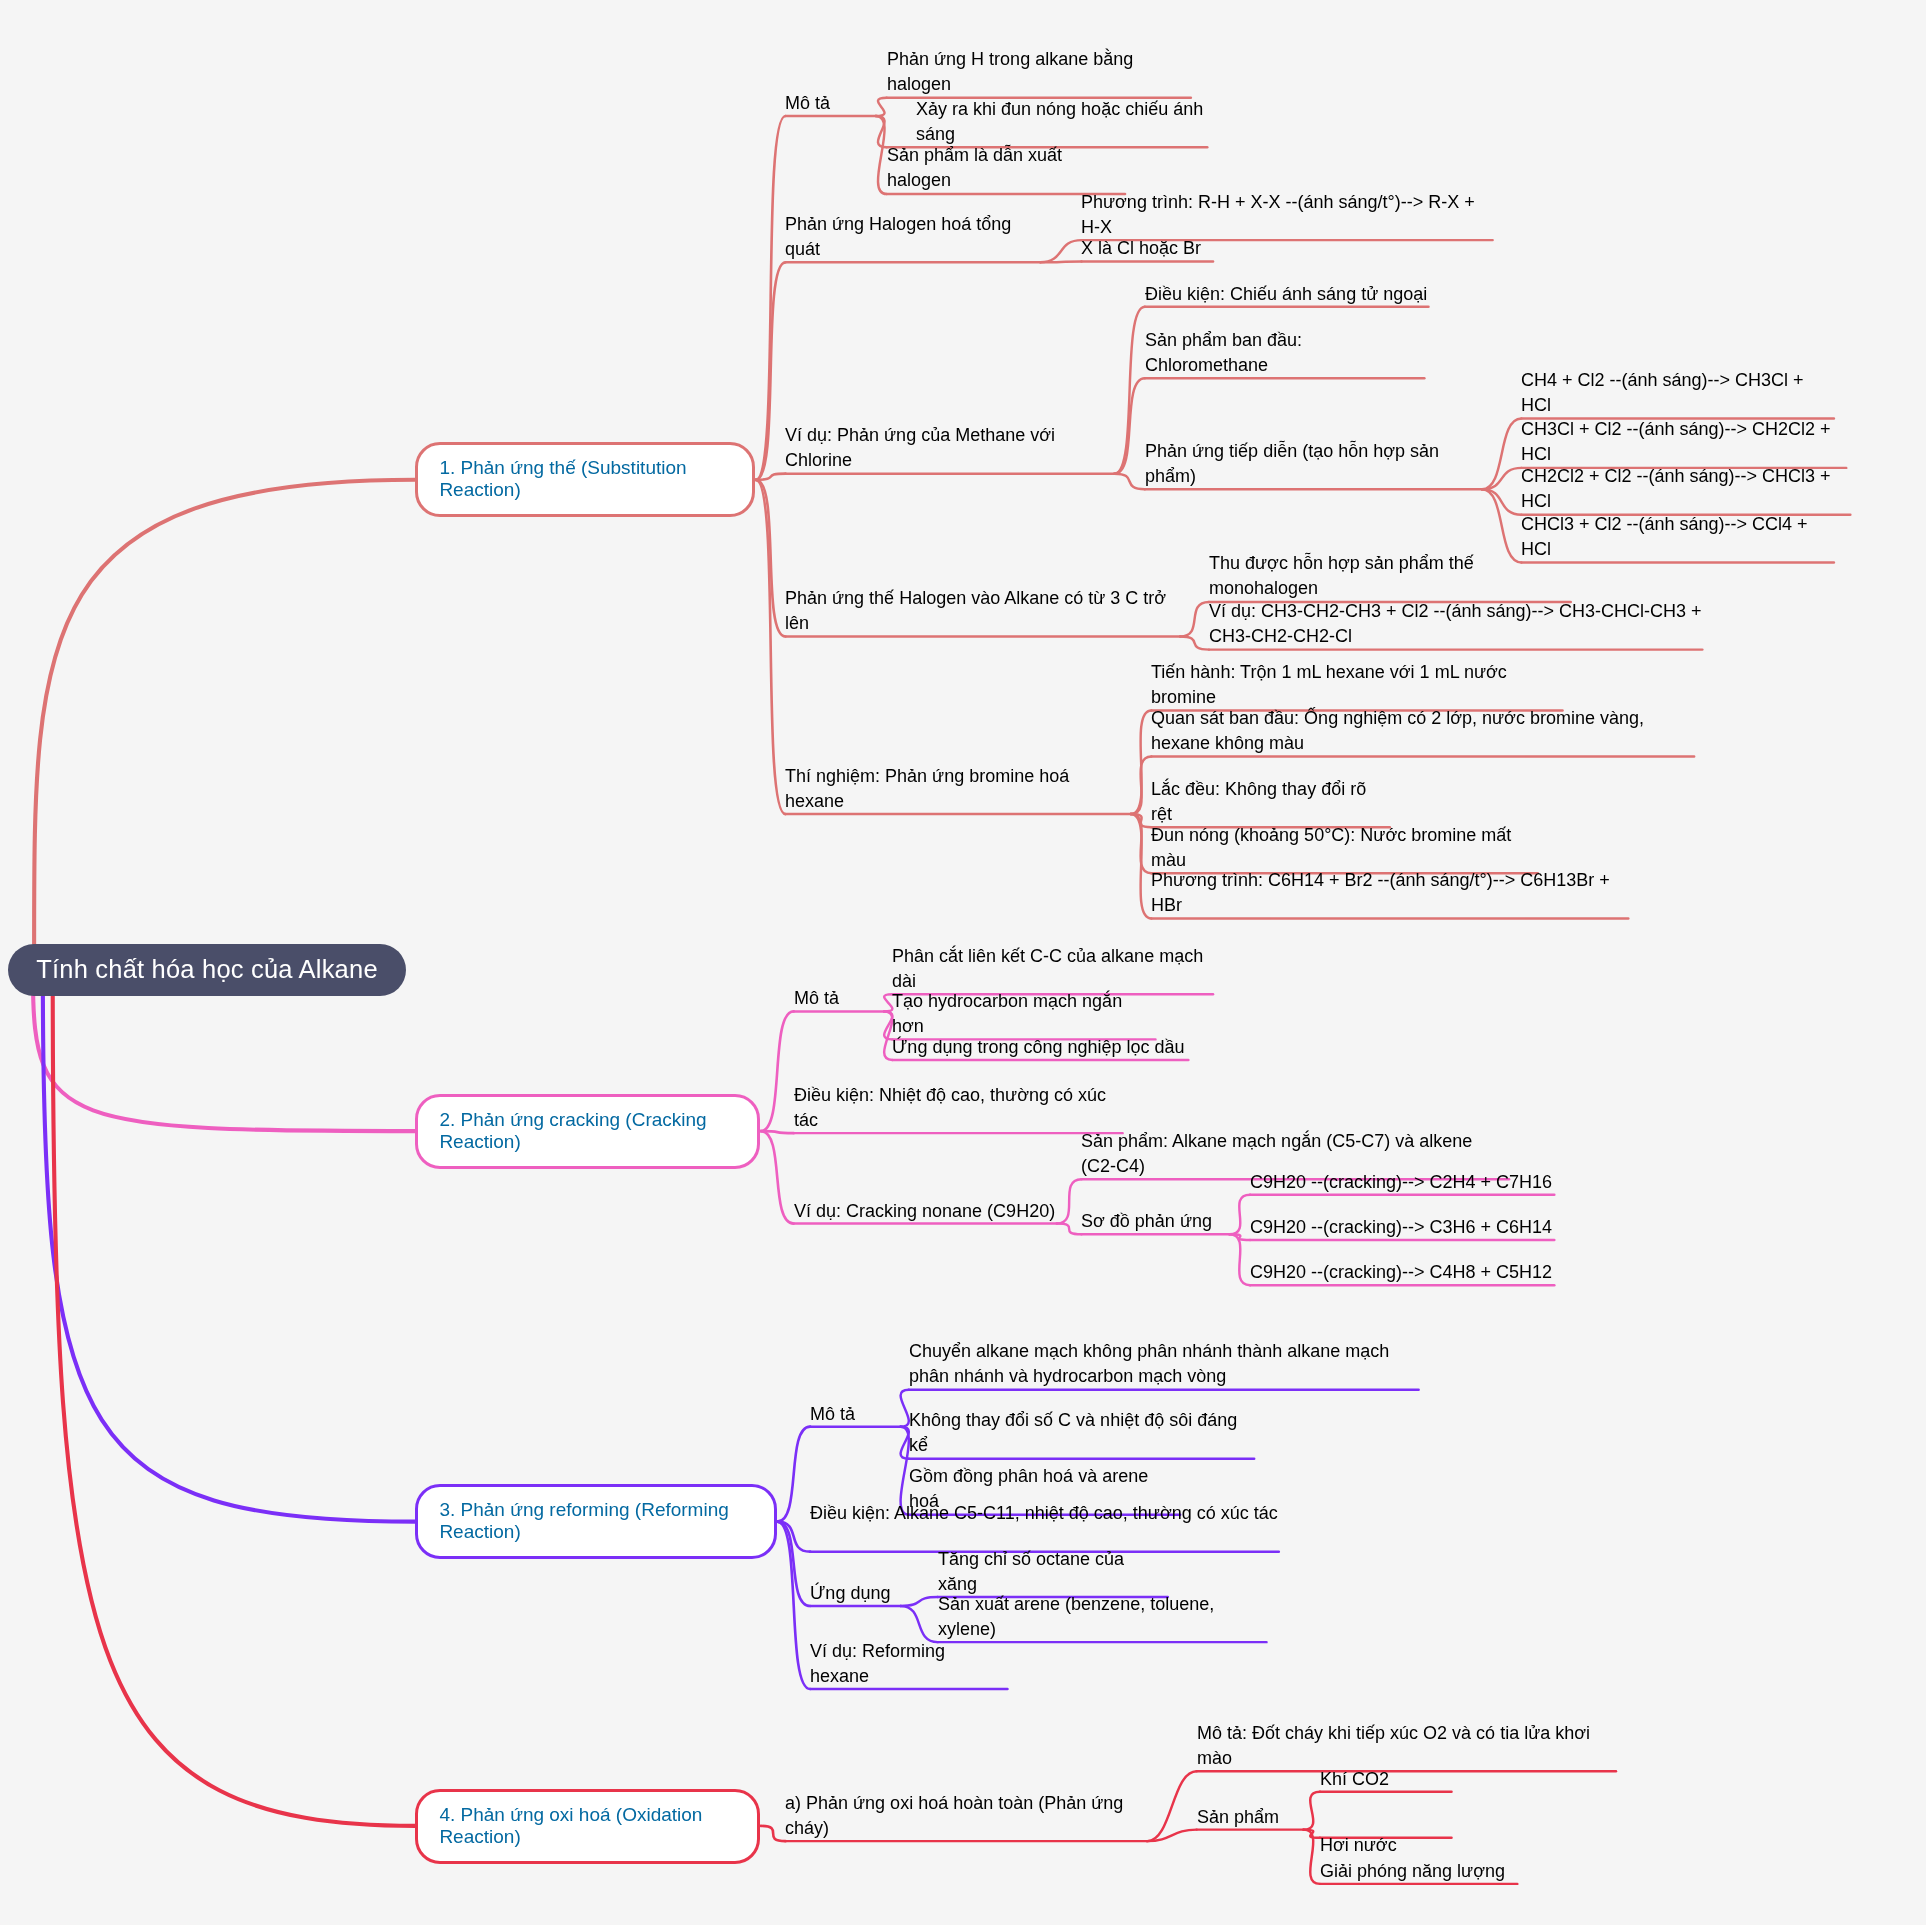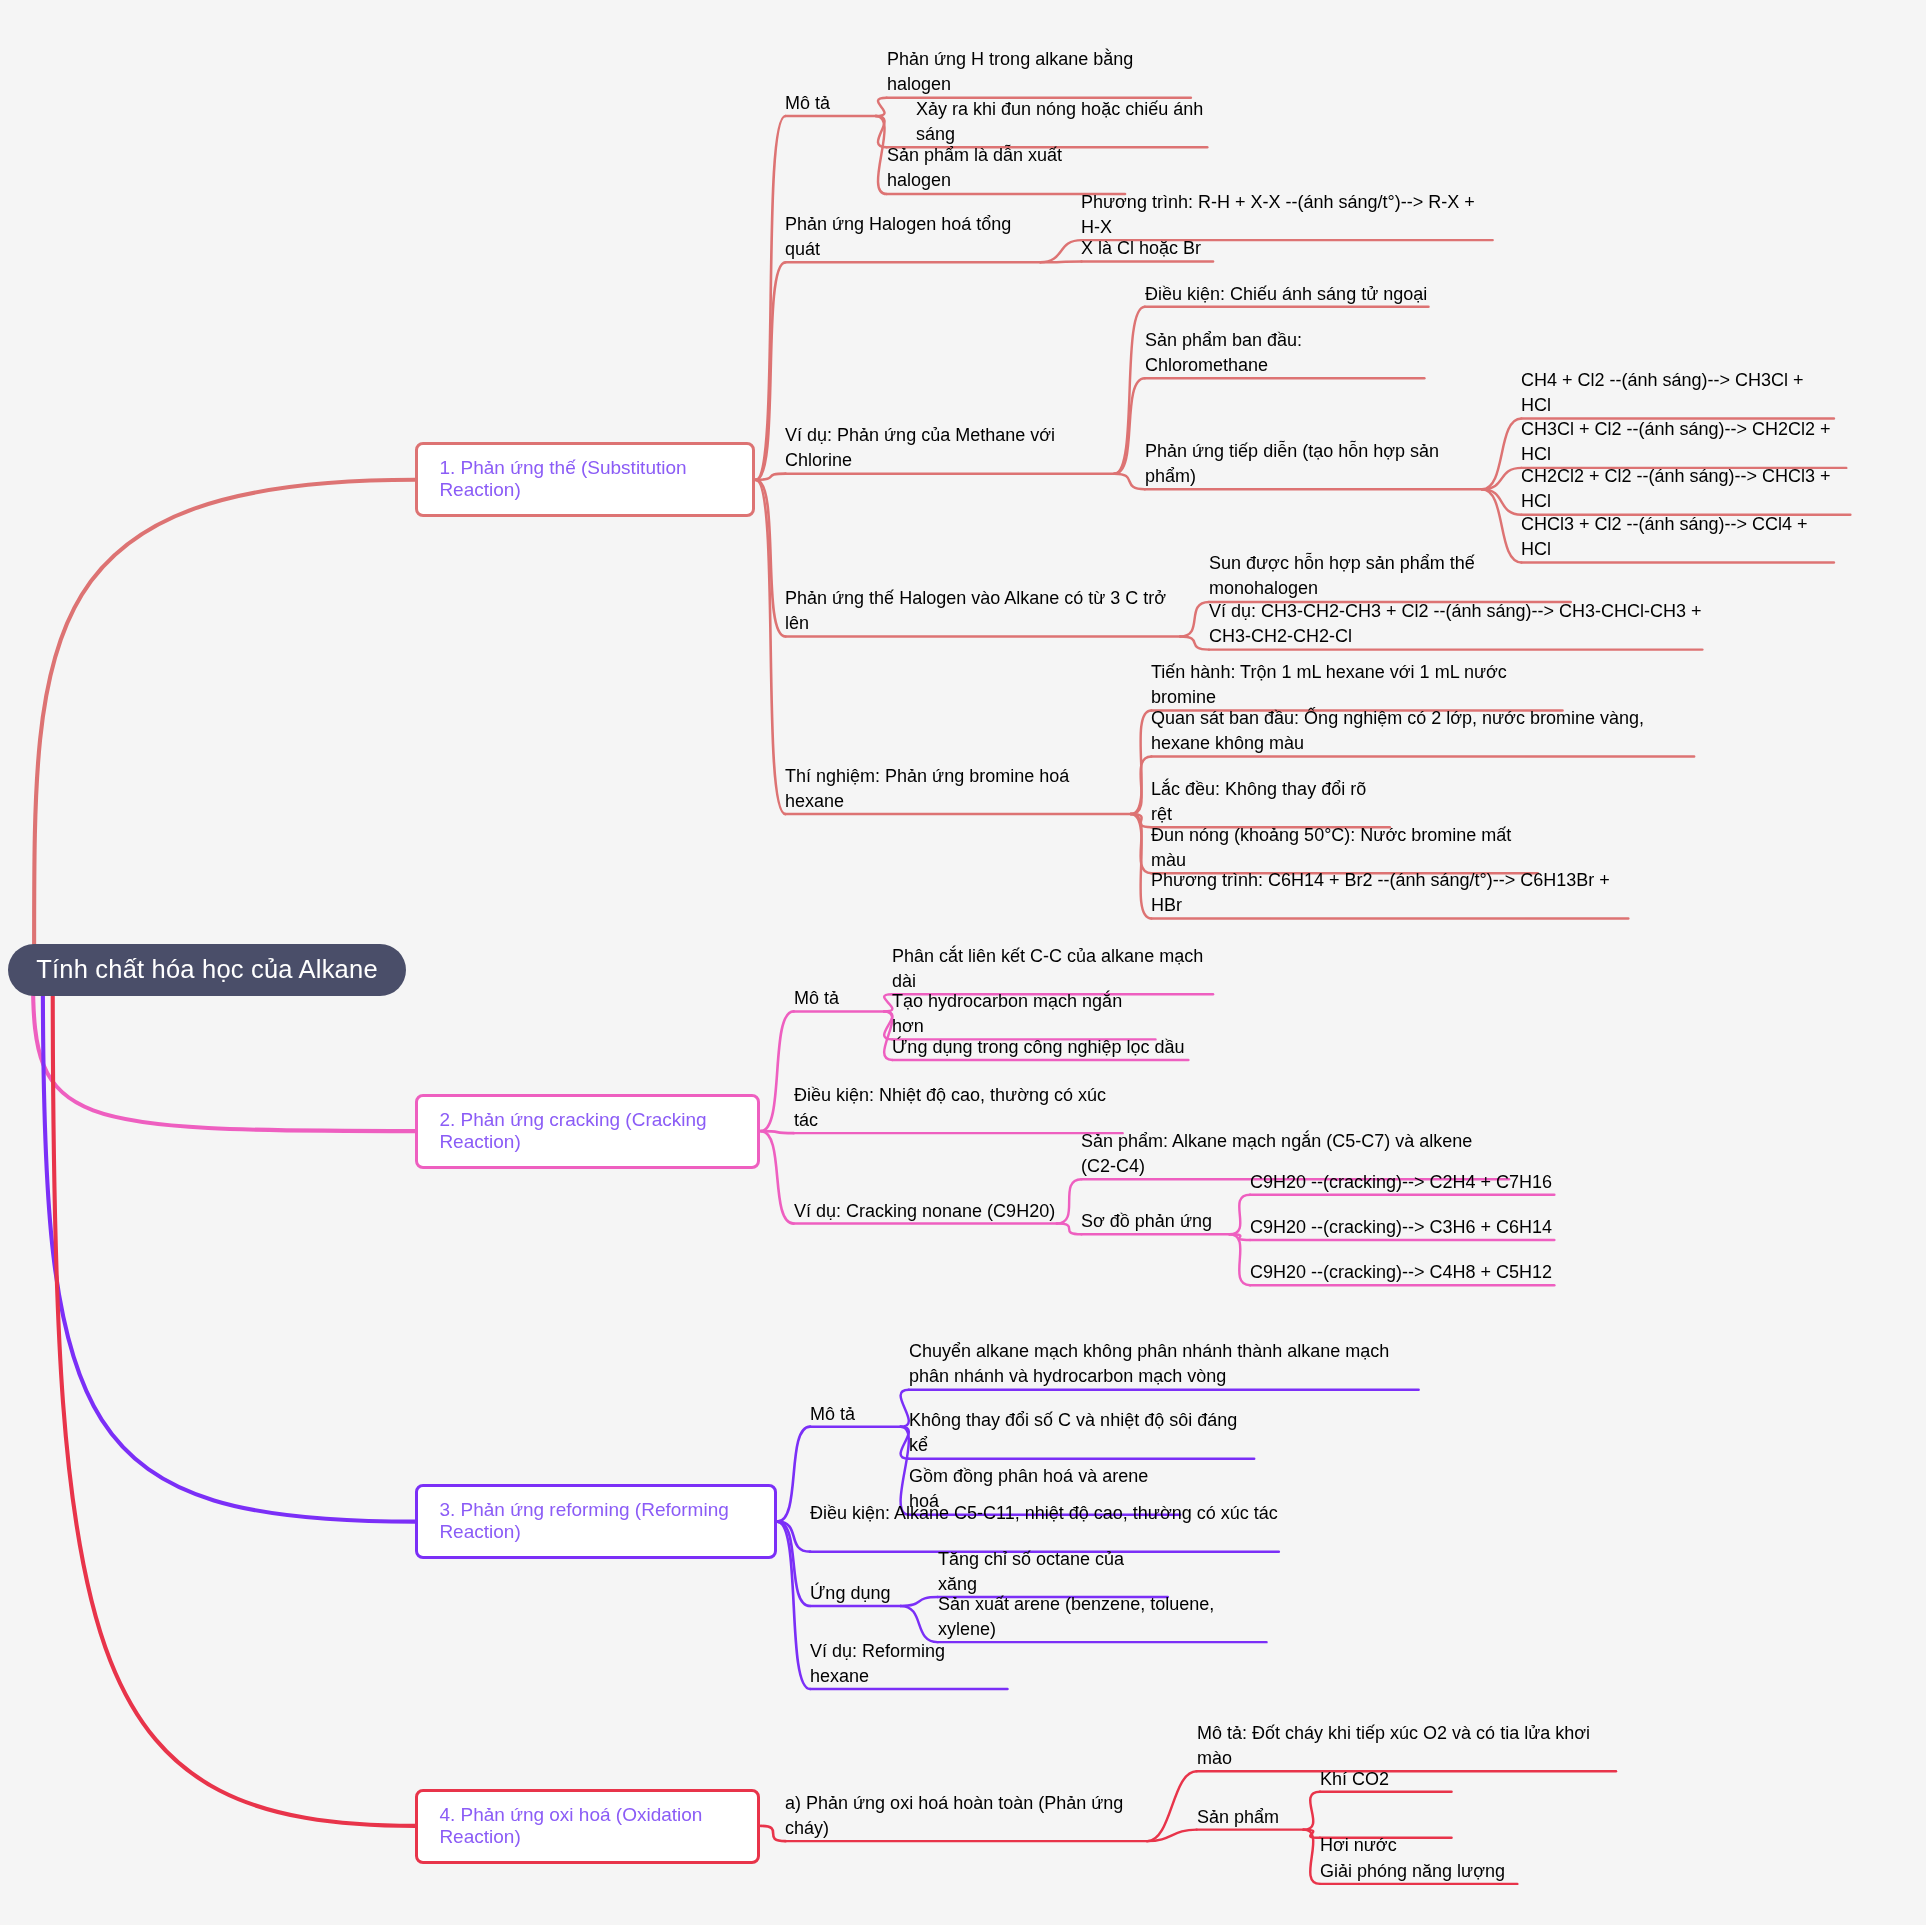--- a/index.html
+++ b/index.html
@@ -19,22 +19,22 @@
     border-radius:31px;
     font-size:25.5px;
     padding:10px 28px;
     letter-spacing:0.2px;
     line-height:1.25;
   }
   
   .l1{
     background:#ffffff;
     border:3.3px solid #e06c6c;
-    border-radius:8px;
-    color:#8b5cf6;
+    border-radius:25px;
+    color:#0369a1;
     font-size:19px;
     padding:11.5px 21.4px;
     line-height:1.2;
   }
 
   
   .tx{
     color:#000000;
     font-size:18px;
     line-height:1.42;
@@ -162,21 +162,21 @@
     <div class="node tx" style="left: 1081px; top: 234px; width: 132px;">X là Cl hoặc Br</div>
     <div class="node tx" style="left: 785px; top: 421px; width: 329px;">Ví dụ: Phản ứng của Methane với Chlorine</div>
     <div class="node tx" style="left: 1145px; top: 280px; width: 284px;">Điều kiện: Chiếu ánh sáng tử ngoại</div>
     <div class="node tx" style="left: 1145px; top: 326px; width: 280px;">Sản phẩm ban đầu: Chloromethane</div>
     <div class="node tx" style="left: 1145px; top: 437px; width: 337px;">Phản ứng tiếp diễn (tạo hỗn hợp sản phẩm)</div>
     <div class="node tx" style="left: 1521px; top: 366px; width: 313px;">CH4 + Cl2 --(ánh sáng)--&gt; CH3Cl + HCl</div>
     <div class="node tx" style="left: 1521px; top: 415px; width: 325px;">CH3Cl + Cl2 --(ánh sáng)--&gt; CH2Cl2 + HCl</div>
     <div class="node tx" style="left: 1521px; top: 462px; width: 329px;">CH2Cl2 + Cl2 --(ánh sáng)--&gt; CHCl3 + HCl</div>
     <div class="node tx" style="left: 1521px; top: 510px; width: 313px;">CHCl3 + Cl2 --(ánh sáng)--&gt; CCl4 + HCl</div>
     <div class="node tx" style="left: 785px; top: 584px; width: 395px;">Phản ứng thế Halogen vào Alkane có từ 3 C trở lên</div>
-    <div class="node tx" style="left: 1209px; top: 549px; width: 362px;">Sun được hỗn hợp sản phẩm thế monohalogen</div>
+    <div class="node tx" style="left: 1209px; top: 549px; width: 362px;">Thu được hỗn hợp sản phẩm thế monohalogen</div>
     <div class="node tx" style="left: 1209px; top: 597px; width: 493px;">Ví dụ: CH3-CH2-CH3 + Cl2 --(ánh sáng)--&gt; CH3-CHCl-CH3 + CH3-CH2-CH2-Cl</div>
     <div class="node tx" style="left: 785px; top: 762px; width: 345px;">Thí nghiệm: Phản ứng bromine hoá hexane</div>
     <div class="node tx" style="left: 1151px; top: 658px; width: 411px;">Tiến hành: Trộn 1 mL hexane với 1 mL nước bromine</div>
     <div class="node tx" style="left: 1151px; top: 704px; width: 543px;">Quan sát ban đầu: Ống nghiệm có 2 lớp, nước bromine vàng, hexane không màu</div>
     <div class="node tx" style="left: 1151px; top: 775px; width: 239px;">Lắc đều: Không thay đổi rõ rệt</div>
     <div class="node tx" style="left: 1151px; top: 821px; width: 387px;">Đun nóng (khoảng 50°C): Nước bromine mất màu</div>
     <div class="node tx" style="left: 1151px; top: 866px; width: 477px;">Phương trình: C6H14 + Br2 --(ánh sáng/t°)--&gt; C6H13Br + HBr</div>
     <div class="node l1" style="left: 415px; top: 1094px; width: 345px; border-color: rgb(238, 95, 192);">2. Phản ứng cracking (Cracking Reaction)</div>
     <div class="node tx" style="left: 794px; top: 984px; width: 90px;">Mô tả</div>
     <div class="node tx" style="left: 892px; top: 942px; width: 321px;">Phân cắt liên kết C-C của alkane mạch dài</div>

